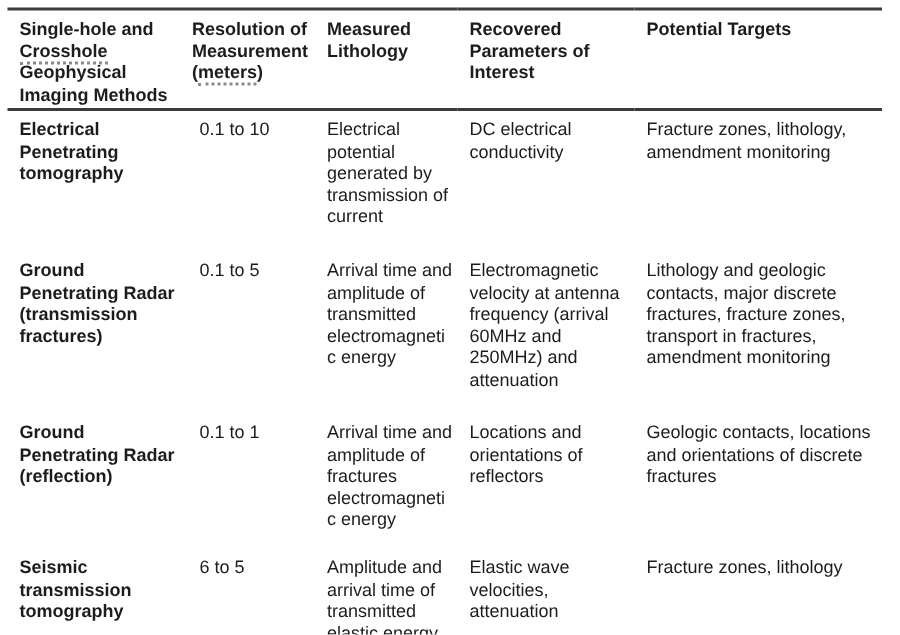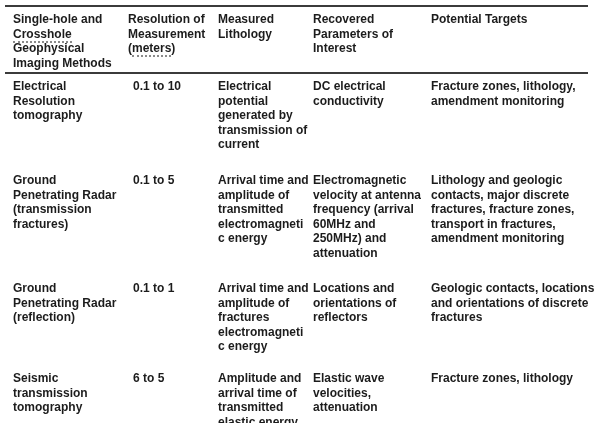--- a/index.html
+++ b/index.html
@@ -34,21 +34,21 @@
   col.c4 { width: 118px; }
   col.c5 { width: 165px; }
   thead tr {
     border-bottom: 2px solid #3b3b3b;
     margin-left: 36px;
   }
   th, td {
     vertical-align: top;
     text-align: left;
     padding: 5px 2px 6px 8px;
-    font-weight: bold;
+    font-weight: normal;
   }
   th { font-weight: bold; padding-bottom: 2px; }
   td.method-col { font-weight: bold; }
   td.res-col { padding-left: 13px; }
   tr.r1 { height: 95px; }
   tr.r2 { height: 108px; }
   tr.r3 { height: 90px; }
   tr.r4 { height: 58px; }
   .ln { white-space: nowrap; }
   .squiggle {
@@ -92,21 +92,21 @@
           </th>
         <th>
             <div class="ln">Potential Targets</div>
           </th>
       </tr>
     </thead>
     <tbody>
       <tr class="r1">
         <td class="method-col">
             <div class="ln">Electrical</div>
-            <div class="ln">Resolution</div>
+            <div class="ln">Penetrating</div>
             <div class="ln">tomography</div>
           </td>
         <td class="res-col">
             <div class="ln">0.1 to 10</div>
           </td>
         <td>
             <div class="ln">Electrical</div>
             <div class="ln">potential</div>
             <div class="ln">generated by</div>
             <div class="ln">transmission of</div>

